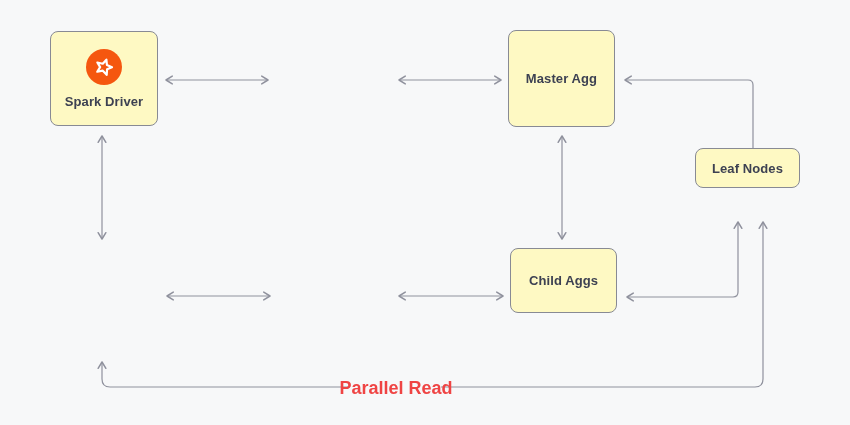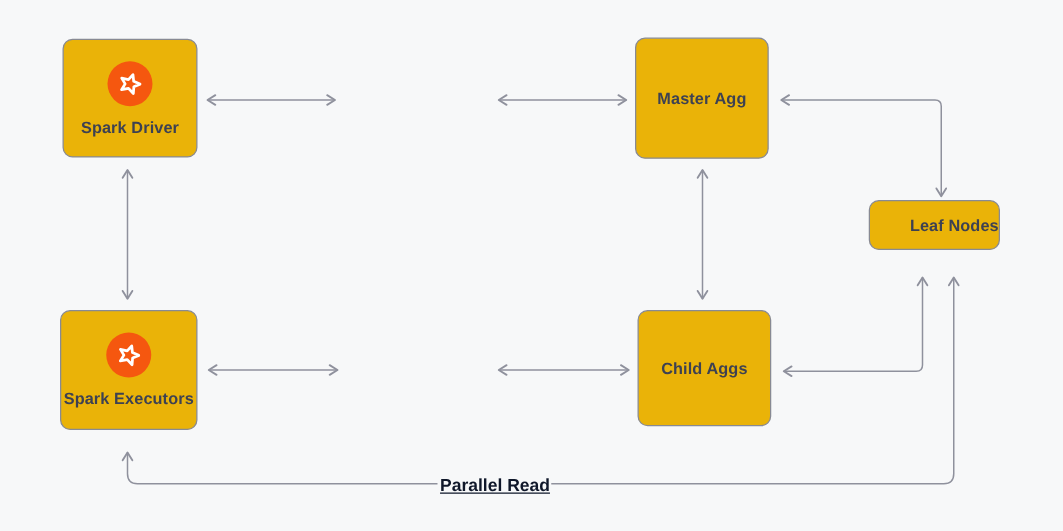--- a/index.html
+++ b/index.html
@@ -6,21 +6,21 @@
   body{
     width:850px;height:425px;overflow:hidden;
     font-family:"Liberation Sans","DejaVu Sans",sans-serif;
     background:#f7f8f9;
   }
   .canvas{position:relative;width:850px;height:425px;background:#f7f8f9;}
   svg.wires{position:absolute;left:0;top:0;pointer-events:none;}
 
   .node{
     position:absolute;box-sizing:border-box;
-    background:#eab308;border:1.5px solid #888a94;border-radius:8px;
+    background:#fef9c3;border:1.5px solid #888a94;border-radius:8px;
     display:flex;flex-direction:column;align-items:center;justify-content:center;
     gap:9px;
     color:#3d4152;font-size:13px;font-weight:700;letter-spacing:.1px;
   }
   .node .lbl{white-space:nowrap;}
 
   .stack::before,.stack::after{
     content:"";position:absolute;inset:-1.5px;border-radius:8px;background:#ffffff;
   }
   .stack::before{
@@ -36,23 +36,22 @@
 
   .spark-icon{
     width:36px;height:36px;border-radius:50%;
     background:#f5570f;
     display:flex;align-items:center;justify-content:center;
   }
   .spark-icon svg{display:block;}
 
   .edge-label{
     position:absolute;transform:translate(-50%,-50%);
-    color:#0f172a;font-size:14px;font-weight:700;white-space:nowrap;
+    color:#ef4444;font-size:18px;font-weight:700;white-space:nowrap;
     padding:0 6px;
-    text-decoration:underline;
   }
 </style>
 </head>
 <body>
 
 <div class="canvas">
 
   <svg class="wires" width="850" height="425" viewBox="0 0 850 425">
     <defs>
       <marker id="ah" viewBox="0 0 10 10" refX="8" refY="5" markerWidth="9.5" markerHeight="9.5" orient="auto-start-reverse">
@@ -82,35 +81,25 @@
       </svg>
     </span>
     <span class="lbl">Spark Driver</span>
   </div>
 
 
   <div class="node" style="left:508px;top:30px;width:107px;height:97px;">
     <span class="lbl">Master Agg</span>
   </div>
 
-  <div class="node stack" style="left:695px;top:160px;width:105px;height:40px;align-items:flex-end;">
+  <div class="node stack" style="left:695px;top:148px;width:105px;height:40px;">
     <span class="lbl">Leaf Nodes</span>
   </div>
 
-  <div class="node stack" style="left:48px;top:248px;width:110px;height:96px;">
-    <span class="spark-icon">
-      <svg width="22" height="22" viewBox="0 0 24 24">
-        <g transform="rotate(18 12 12)">
-          <path d="M12 3.6 L14.4 9 L20.4 9.6 L16 13.4 L17.4 19.2 L12 16.2 L6.6 19.2 L8 13.4 L3.6 9.6 L9.6 9 Z" fill="none" stroke="#ffffff" stroke-width="2.4" stroke-linejoin="round"></path>
-        </g>
-      </svg>
-    </span>
-    <span class="lbl">Spark Executors</span>
-  </div>
 
 
-  <div class="node stack" style="left:510px;top:248px;width:107px;height:93px;">
+  <div class="node stack" style="left:510px;top:248px;width:107px;height:65px;">
     <span class="lbl">Child Aggs</span>
   </div>
 
   <div class="edge-label" style="left:396px;top:388px;">Parallel Read</div>
 
 </div>
 
 </body></html>

